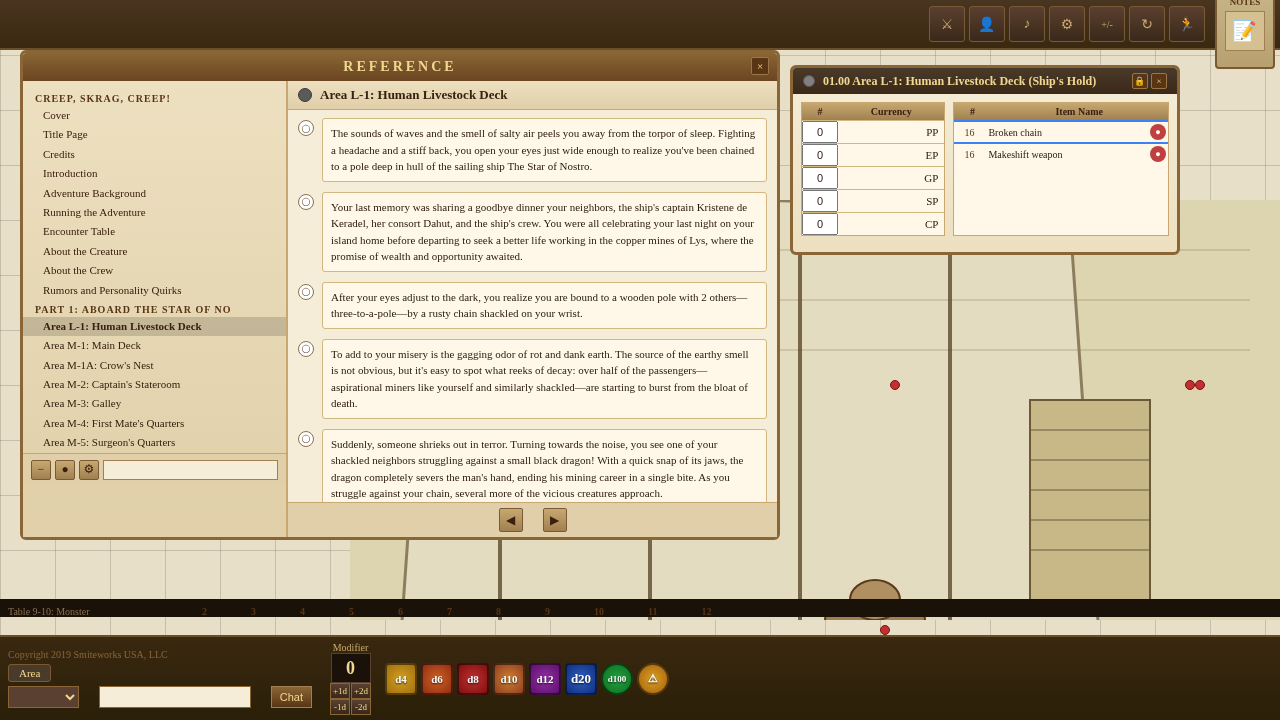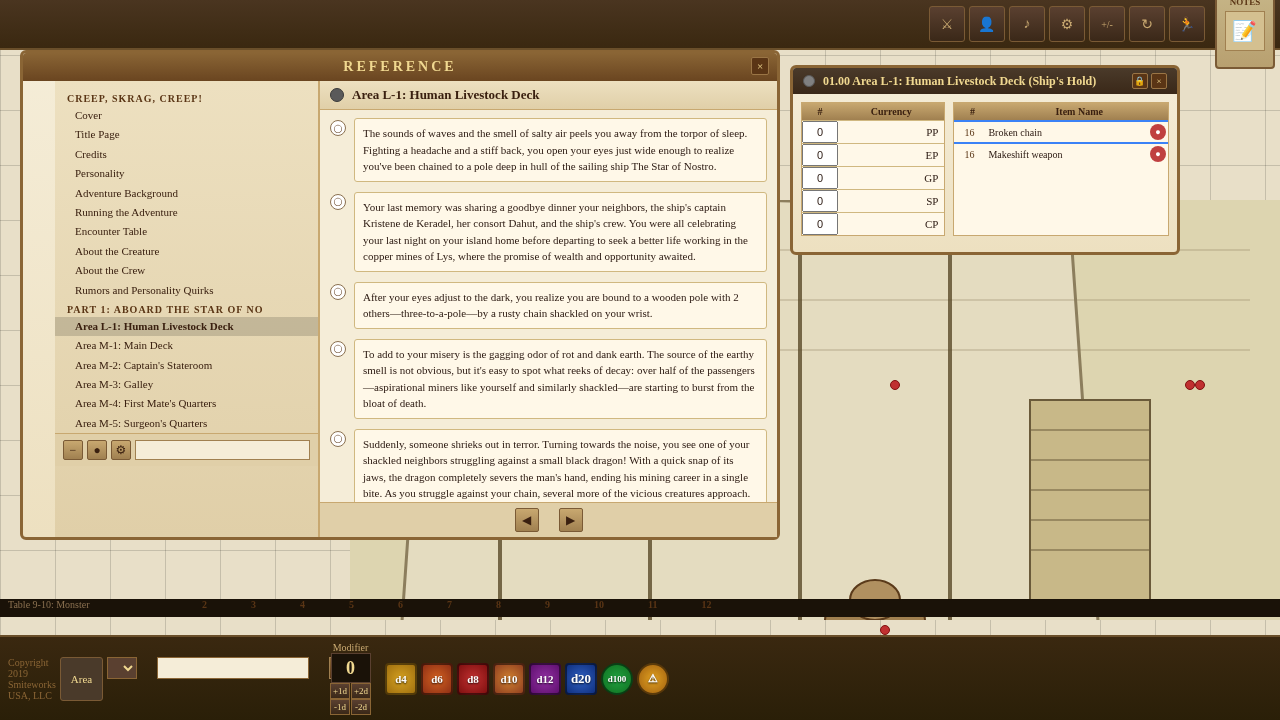--- a/index.html
+++ b/index.html
@@ -126,21 +126,20 @@
       display: flex;
       align-items: center;
       justify-content: center;
       cursor: pointer;
     }
 
     #reference-content {
       display: flex;
       flex: 1;
       overflow: hidden;
-      padding-left: 32px;
     }
 
     
     #toc-panel {
       width: 265px;
       min-width: 265px;
       background: linear-gradient(180deg, #ede0c0 0%, #e0cfa8 100%);
       border-right: 2px solid #c8a870;
       overflow-y: auto;
       padding: 8px 0;
@@ -433,21 +432,21 @@
       z-index: 20;
       display: flex;
       align-items: center;
     }
 
     
     #left-status {
       width: 320px;
       padding: 4px 8px;
       display: flex;
-      flex-direction: row;
+      flex-direction: column;
       gap: 4px;
     }
 
     #judge-badge {
       background: #4a3a2a;
       border: 1px solid #7a5a35;
       border-radius: 3px;
       padding: 2px 10px;
       color: #f0d890;
       font-size: 11px;
@@ -641,21 +640,21 @@
       <ellipse cx="550" cy="420" rx="25" ry="20" fill="#a08050" stroke="#5a3a1a" stroke-width="2"></ellipse>
       <ellipse cx="525" cy="400" rx="25" ry="20" fill="#b09060" stroke="#5a3a1a" stroke-width="2"></ellipse>
     </svg>
   </div>
 
   <div class="red-dot" style="top: 380px; left: 890px;"></div>
   <div class="red-dot" style="top: 380px; left: 1185px;"></div>
   <div class="red-dot" style="top: 625px; left: 880px;"></div>
   <div class="red-dot" style="top: 380px; left: 1195px;"></div>
 
-  <div style="position:absolute; bottom:103px; left:0; right:0; display:flex; background:#1a1208; height:18px; align-items:flex-start;">
+  <div style="position:absolute; bottom:103px; left:0; right:0; display:flex; background:#1a1208; height:18px; align-items:flex-end;">
     <div class="status-item" style="position:absolute; left:8px; font-size:10px; color:#8a7050;">Table 9-10: Monster</div>
     <div style="display:flex; gap:0; margin-left:180px;">
       <div class="map-number" style="position:static; margin:0 22px;">2</div>
       <div class="map-number" style="position:static; margin:0 22px;">3</div>
       <div class="map-number" style="position:static; margin:0 22px;">4</div>
       <div class="map-number" style="position:static; margin:0 22px;">5</div>
       <div class="map-number" style="position:static; margin:0 22px;">6</div>
       <div class="map-number" style="position:static; margin:0 22px;">7</div>
       <div class="map-number" style="position:static; margin:0 22px;">8</div>
       <div class="map-number" style="position:static; margin:0 22px;">9</div>
@@ -689,31 +688,32 @@
     <div id="reference-close">×</div>
   </div>
 
   <div id="reference-content">
 
     <div id="toc-panel">
       <div class="toc-section-header">CREEP, SKRAG, CREEP!</div>
       <div class="toc-item">Cover</div>
       <div class="toc-item">Title Page</div>
       <div class="toc-item">Credits</div>
-      <div class="toc-item">Personality</div>
+      <div class="toc-item">Introduction</div>
       <div class="toc-item">Adventure Background</div>
       <div class="toc-item">Running the Adventure</div>
       <div class="toc-item">Encounter Table</div>
       <div class="toc-item">About the Creature</div>
       <div class="toc-item">About the Crew</div>
       <div class="toc-item">Rumors and Personality Quirks</div>
 
       <div class="toc-section-header">PART 1: ABOARD THE STAR OF NO</div>
       <div class="toc-item active">Area L-1: Human Livestock Deck</div>
       <div class="toc-item">Area M-1: Main Deck</div>
+      <div class="toc-item">Area M-1A: Crow's Nest</div>
       <div class="toc-item">Area M-2: Captain's Stateroom</div>
       <div class="toc-item">Area M-3: Galley</div>
       <div class="toc-item">Area M-4: First Mate's Quarters</div>
       <div class="toc-item">Area M-5: Surgeon's Quarters</div>
 
       <div style="flex:1;"></div>
       <div id="toc-controls">
         <div class="toc-ctrl-btn">−</div>
         <div class="toc-ctrl-btn">●</div>
         <div class="toc-ctrl-btn">⚙</div>

